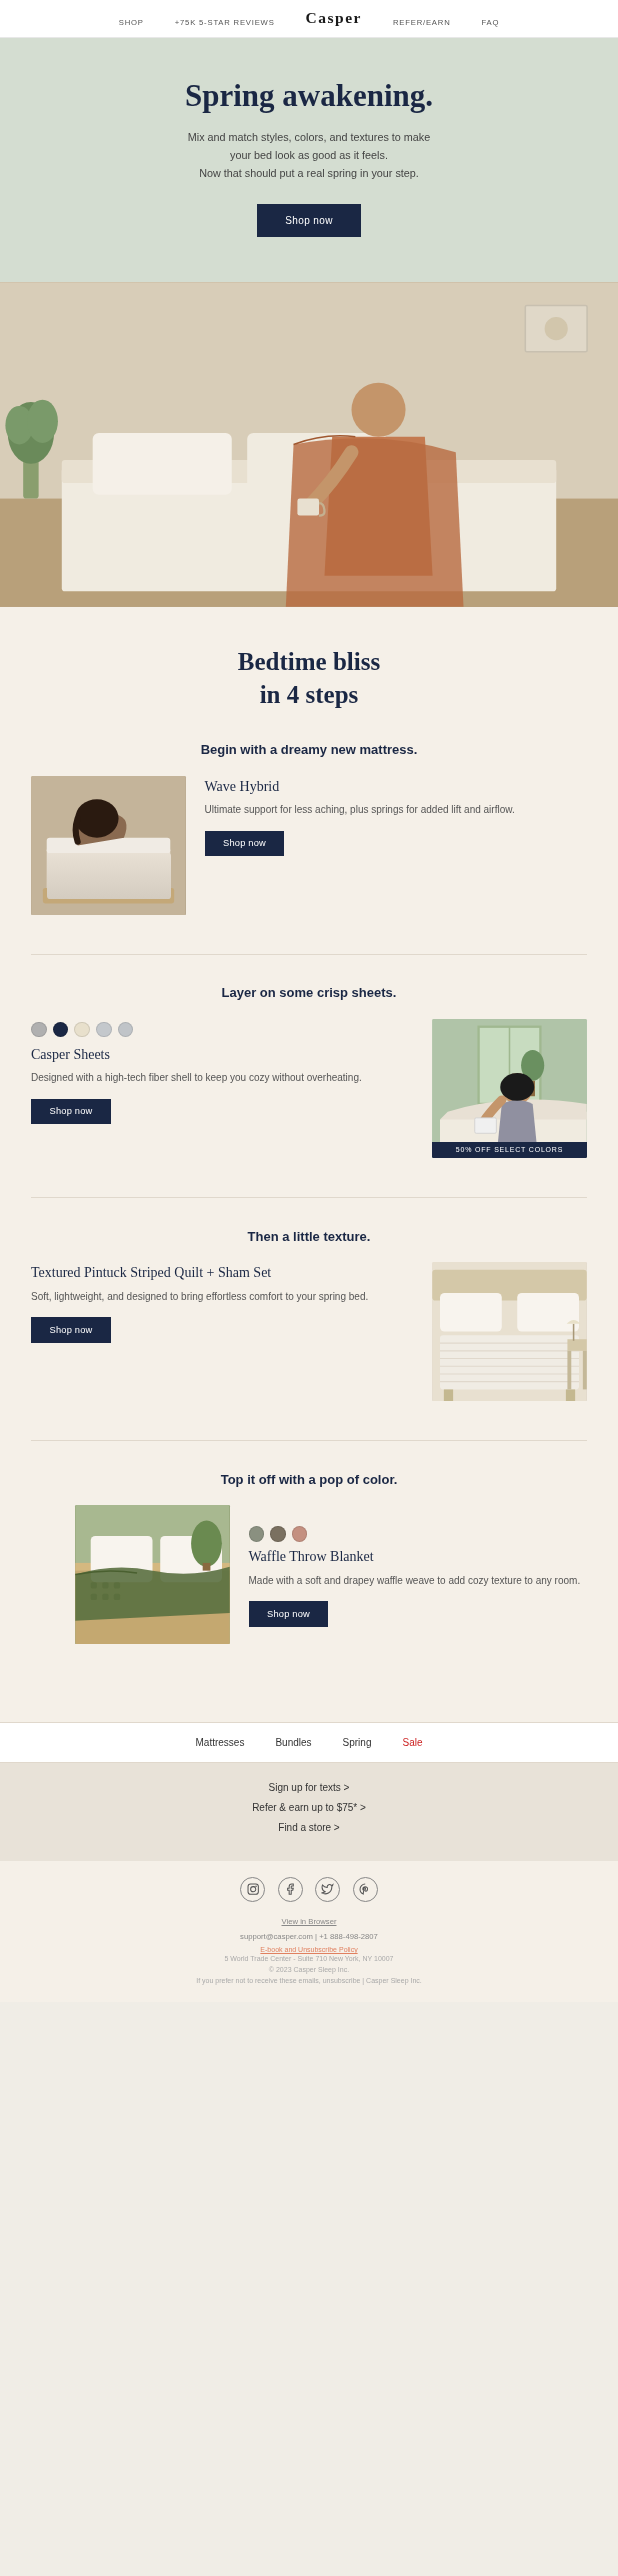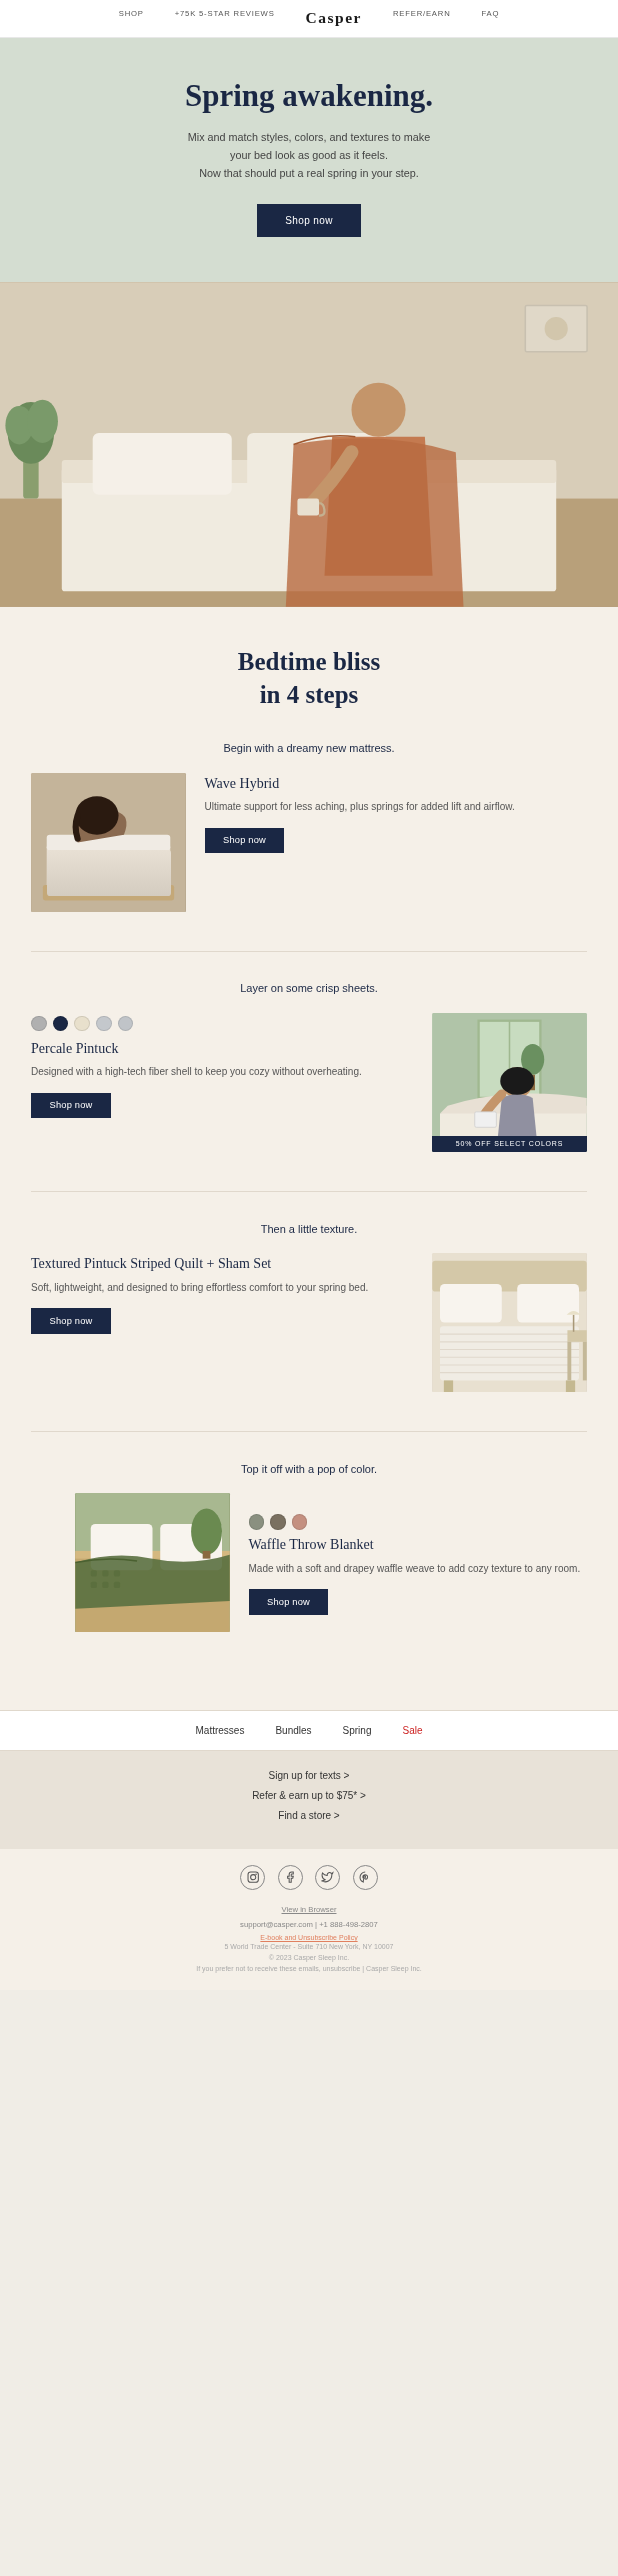--- a/index.html
+++ b/index.html
@@ -8,21 +8,21 @@
       background: #f0ede6;
       width: 618px;
       margin: 0 auto;
     }
 
     
     .nav {
       background: #fff;
       display: flex;
       justify-content: center;
-      align-items: flex-start;
+      align-items: flex-end;
       padding: 9.3px 15.5px;
       gap: 31px;
       border-bottom: 0.8px solid #e8e8e8;
     }
     .nav-item {
       font-size: 7.7px;
       letter-spacing: 0.8px;
       text-transform: uppercase;
       color: #555;
       font-family: Arial, sans-serif;
@@ -96,25 +96,25 @@
       line-height: 1.3;
       font-family: Georgia, serif;
     }
 
     
     .step-container {
       margin-bottom: 39px;
     }
     .step-label {
       text-align: center;
-      font-size: 11px;
+      font-size: 13px;
       color: #1a2744;
       margin-bottom: 18.5px;
       font-family: Arial, sans-serif;
-      font-weight: 400;
+      font-weight: 700;
     }
 
     
     .product-row {
       display: flex;
       gap: 18.5px;
       align-items: flex-start;
       background: #f5f0e8;
     }
 
@@ -445,21 +445,21 @@
     <p class="step-label">Layer on some crisp sheets.</p>
     <div class="product-row">
       <div class="product-info">
         <div class="color-swatches">
           <div class="swatch" style="background:#b0b0b0;"></div>
           <div class="swatch" style="background:#1a2744;"></div>
           <div class="swatch" style="background:#e8e0cc;"></div>
           <div class="swatch" style="background:#c4c8cc;"></div>
           <div class="swatch" style="background:#c0c4c8;"></div>
         </div>
-        <h3 class="product-name">Percale Pintuck</h3>
+        <h3 class="product-name">Casper Sheets</h3>
         <p class="product-desc">Designed with a high-tech fiber shell to keep you cozy without overheating.</p>
         <button class="btn-shop">Shop now</button>
       </div>
       <div class="product-image-box sheets-image" style="position:relative;">
         <svg width="155" height="139" viewBox="0 0 200 180">
           <rect width="200" height="180" fill="#b0c4a8"></rect>
 
           <rect x="60" y="10" width="80" height="100" fill="#c8dcc0"></rect>
           <rect x="60" y="10" width="80" height="100" fill="none" stroke="#a0b890" stroke-width="3"></rect>
           <line x1="100" y1="10" x2="100" y2="110" stroke="#a0b890" stroke-width="2"></line>

